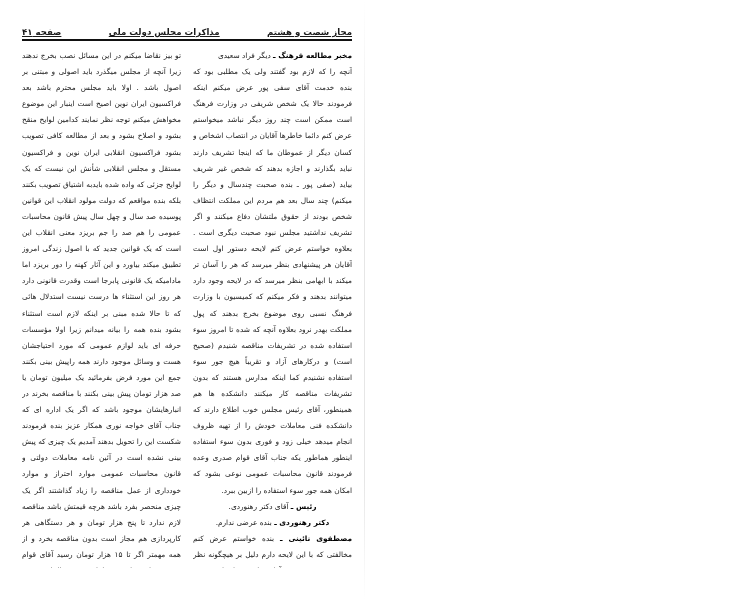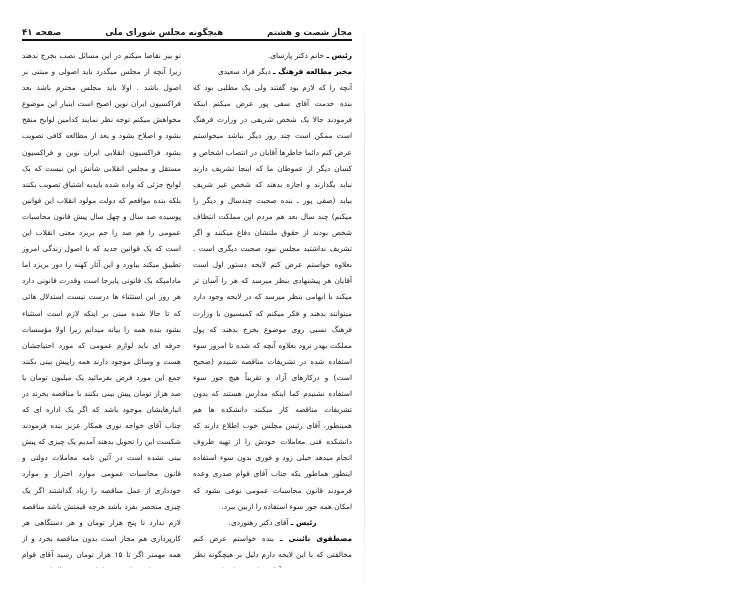--- a/index.html
+++ b/index.html
@@ -18,67 +18,67 @@
     position:absolute; left:364px; top:0; width:1px; height:600px;
     background:linear-gradient(#fff, #e6e6e6 30%, #e6e6e6 80%, #fff);
   }
   .header {
     position:absolute; top:27px; display:flex; justify-content:space-between;
     align-items:flex-end; direction:rtl;
     font-size:8.6px; font-weight:bold; letter-spacing:-0.1px;
     border-bottom:2px solid #111; padding-bottom:2px;
   }
   .page.left .header  { left:22px;  width:330px; }
-  .header span { white-space:nowrap; }
+  .header span { white-space:nowrap;text-decoration:underline; }
   .columns {
     position:absolute; top:48px; display:flex; flex-direction:row-reverse;
     gap:12px; direction:rtl;
   }
   .page.left .columns  { left:22px;  width:330px; height:520px; }
   .col {
     flex:1; font-size:7.4px; line-height:16.1px; text-align:justify;
     text-align-last:right; overflow:hidden; color:#222;
   }
   .col p { margin:0; }
   .speaker { font-weight:bold; color:#000; }
   .center-line { text-align:right; text-align-last:center; }
 </style>
 </head>
 <body>
 
 <div class="spread">
   <div class="page left">
     <div class="header">
       <span>مجاز شصت و هشتم</span>
-      <span>هیچگونه مجلس شورای ملی</span>
+      <span>مذاکرات مجلس دولت ملی</span>
       <span>صفحه ۴۱</span>
     </div>
     <div class="columns">
 
       <div class="col">
         <p>
           <span class="speaker"></span>
           <span>تو بیز نقاضا میکنم در این مسائل نصب بخرج ندهند زیرا آنچه از مجلس میگذرد باید اصولی و مبتنی بر اصول باشد . اولا باید مجلس محترم باشد بعد فراکسیون ایران نوین اصیح است اینبار این موضوع مخواهش میکنم توجه نظر نمایند کدامین لوایح منقح بشود و اصلاح بشود و بعد از مطالعه کافی تصویب بشود فراکسیون انقلابی ایران نوین و فراکسیون مستقل و مجلس انقلابی شأنش این نیست که یک لوایح جزئی که واده شده بایدبه اشتیاق تصویب بکنند بلکه بنده مواقعم که دولت مولود انقلاب این قوانین پوسیده صد سال و چهل سال پیش قانون محاسبات عمومی را هم صد را جم بریزد معنی انقلاب این است که یک قوانین جدید که با اصول زندگی امروز تطبیق میکند بیاورد و این آثار کهنه را دور بریزد اما مادامیکه یک قانونی پابرجا است وقدرت قانونی دارد هر روز این استثناء ها درست نیست استدلال هائی که تا حالا شده مبنی بر اینکه لازم است استثناء بشود بنده همه را بیانه میدانم زیرا اولا مؤسسات حرفه ای باید لوازم عمومی که مورد احتیاجشان هست و وسائل موجود دارند همه راپیش بینی بکنند جمع این مورد فرض بفرمائید یک میلیون تومان یا صد هزار تومان پیش بینی بکنند با مناقصه بخرند در انبارهایشان موجود باشد که اگر یک اداره ای که جناب آقای خواجه نوری همکار عزیز بنده فرمودند شکست این را تحویل بدهند آمدیم یک چیزی که پیش بینی نشده است در آئین نامه معاملات دولتی و قانون محاسبات عمومی موارد احتراز و موارد خودداری از عمل مناقصه را زیاد گذاشتند اگر یک چیزی منحصر بفرد باشد هرچه قیمتش باشد مناقصه لازم ندارد تا پنج هزار تومان و هر دستگاهی هر کارپردازی هم مجاز است بدون مناقصه بخرد و از همه مهمتر اگر تا ۱۵ هزار تومان رسید آقای قوام صدری موافقت کردند معامله میشود حالا این بیست هزار تومان است تا سی هزار تومان هیئت دولت خودش اختیار دارد که اجازه بدهد پس برای چه تا حد صد یا بیست هزار تومان را از مجلس اجازه میگیرند ؟ علت این است آنکس که طرح این تصویب نامه را تهیه کرده متأسفانه یک کارمند بیسوادی مثل بنده بوده (صفی پور ـ جنابعالی دانشمند هستید) استدعا میکنم یک کارمند بوده چون فرق این تصویب نامه ها این است</span>
         </p>
       </div>
       <div class="col">
         <p>
-          <span class="speaker">رئیس ـ</span>
-          <span>خانم دکتر پارسای.</span>
-        </p>
-        <p>
           <span class="speaker">مخبر مطالعه فرهنگ ـ</span>
           <span>دیگر فراد سعیدی</span>
         </p>
         <p>
           <span>آنچه را که لازم بود گفتند ولی یک مطلبی بود که بنده خدمت آقای سفی پور عرض میکنم اینکه فرمودند حالا یک شخص شریفی در وزارت فرهنگ است ممکن است چند روز دیگر نباشد میخواستم عرض کنم دائما خاطرها آقایان در انتصاب اشخاص و کسان دیگر از عموطان ما که اینجا تشریف دارند نباید بگذارند و اجازه بدهند که شخص غیر شریف بیاید (صفی پور ـ بنده صحبت چندسال و دیگر را میکنم) چند سال بعد هم مردم این مملکت انتظاف شخص بودند از حقوق ملتشان دفاع میکنند و اگر تشریف نداشتید مجلس نبود صحبت دیگری است . بعلاوه خواستم عرض کنم لایحه دستور اول است آقایان هر پیشنهادی بنظر میرسد که هر را آسان تر میکند با ابهامی بنظر میرسد که در لایحه وجود دارد میتوانند بدهند و فکر میکنم که کمیسیون با وزارت فرهنگ نسبی روی موضوع بخرج بدهند که پول مملکت بهدر نرود بعلاوه آنچه که شده تا امروز سوء استفاده شده در تشریفات مناقصه شنیدم (صحیح است) و درکارهای آزاد و تقریباً هیچ جور سوء استفاده نشنیدم کما اینکه مدارس هستند که بدون تشریفات مناقصه کار میکنند دانشکده ها هم همینطور، آقای رئیس مجلس خوب اطلاع دارند که دانشکده فنی معاملات خودش را از تهیه ظروف انجام میدهد خیلی زود و فوری بدون سوء استفاده اینطور هماطور یکه جناب آقای قوام صدری وعده فرمودند قانون محاسبات عمومی نوعی بشود که امکان همه جور سوء استفاده را ازبین ببرد.</span>
         </p>
         <p class="center-line">
           <span class="speaker">رئیس ـ</span>
           <span>آقای دکتر رهنوردی.</span>
+        </p>
+        <p class="center-line">
+          <span class="speaker">دکتر رهنوردی ـ</span>
+          <span>بنده عرضی ندارم.</span>
         </p>
         <p>
           <span class="speaker">مصطفوی نائینی ـ</span>
           <span>بنده خواستم عرض کنم مخالفتی که با این لایحه دارم دلیل بر هیچگونه نظر شخصی نیست بنده آقای دکتر جهانشاهی وزیر فرهنگ را یکی از شخصیت های پاک و باشخصیت مملکت میدانم و امیدوارم با اصول ثابت و کارهای شخصی ما همدیگر تفاوت وارد نیاید از همکاران عزیز این استدعا دارم</span>
         </p>
       </div>
     </div>
   </div>
 
   <div class="gutter"></div>

